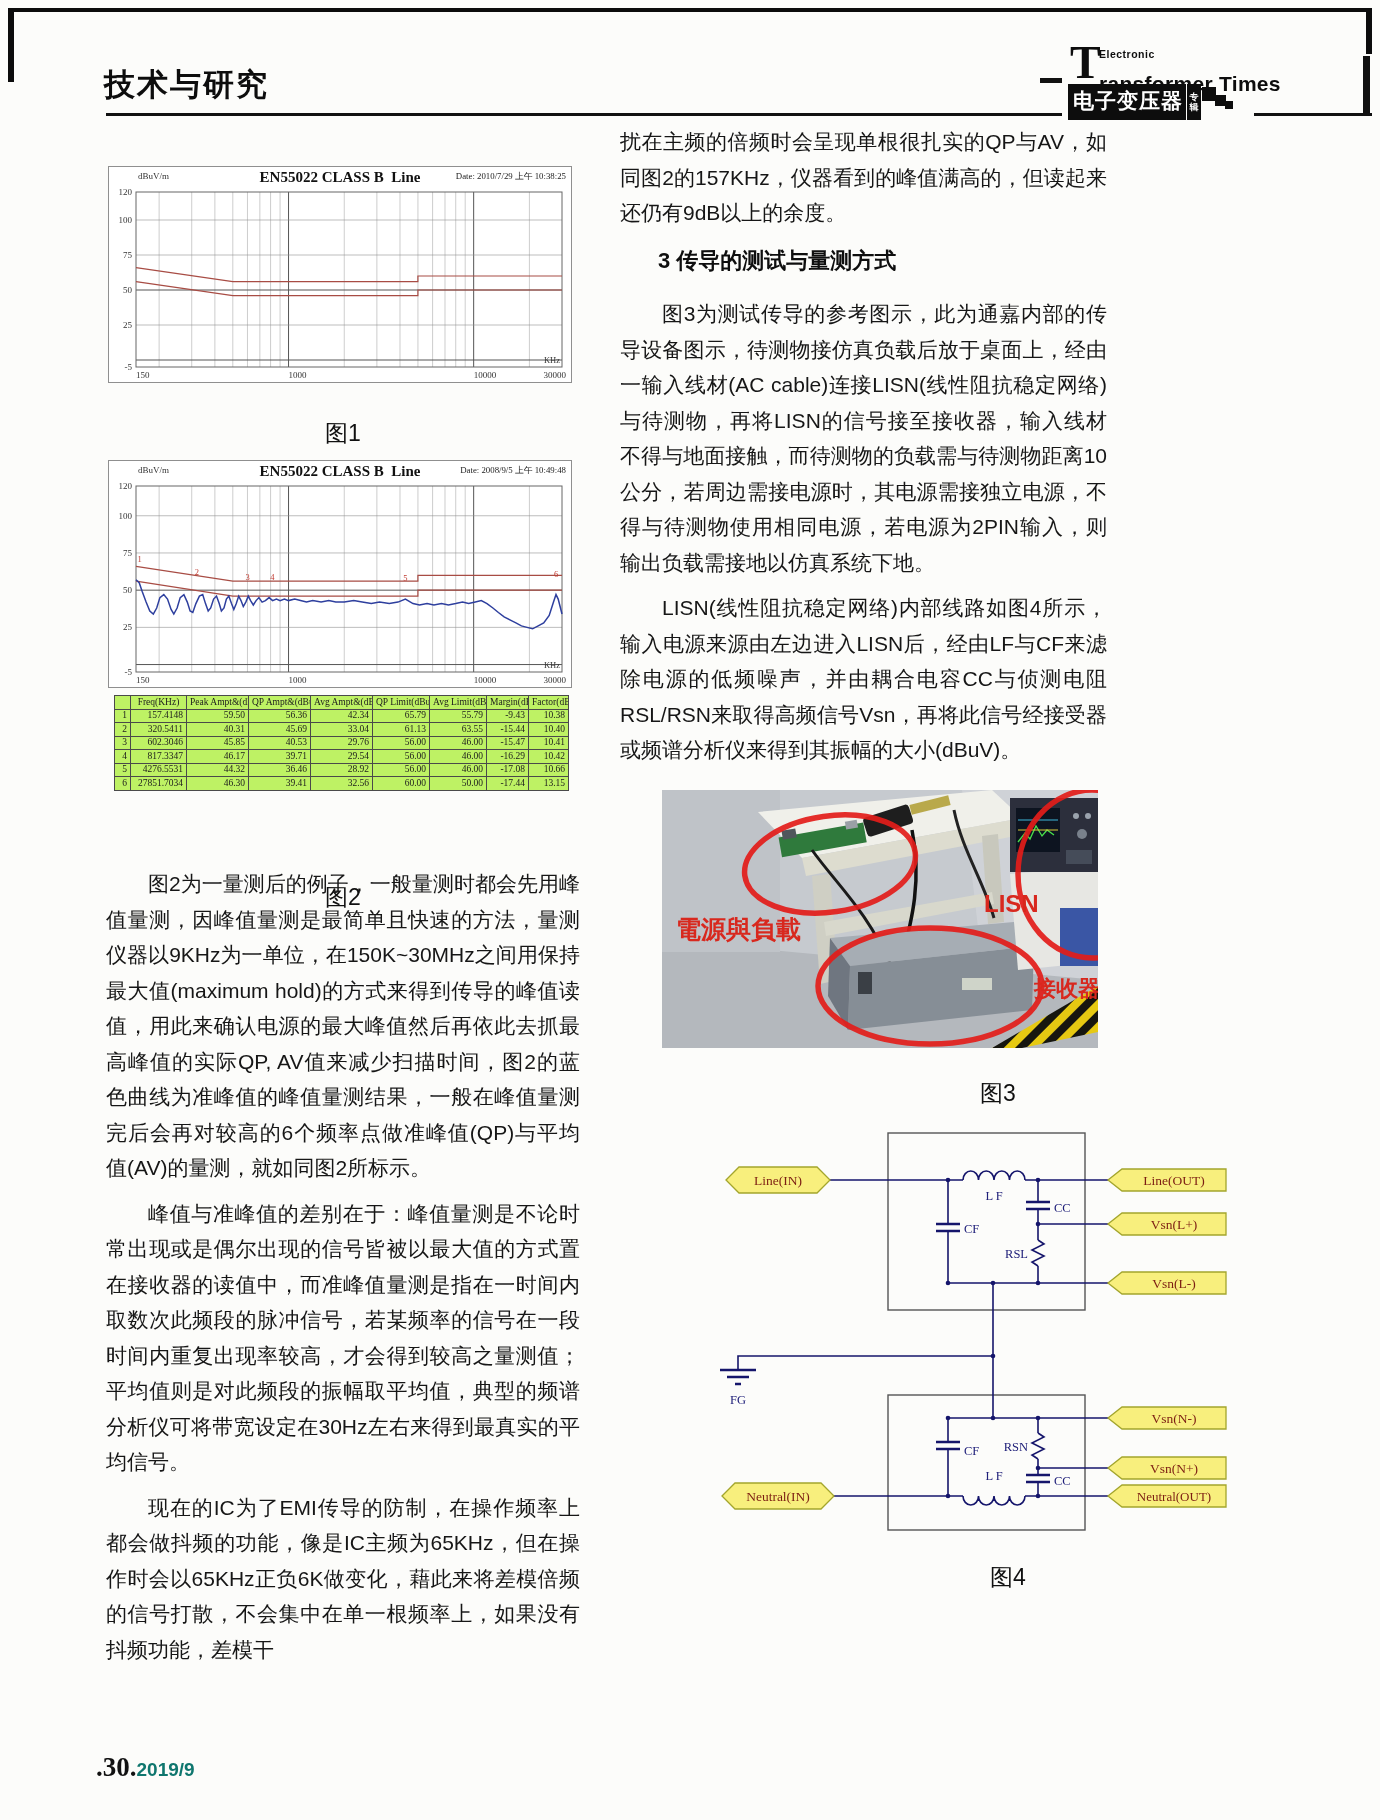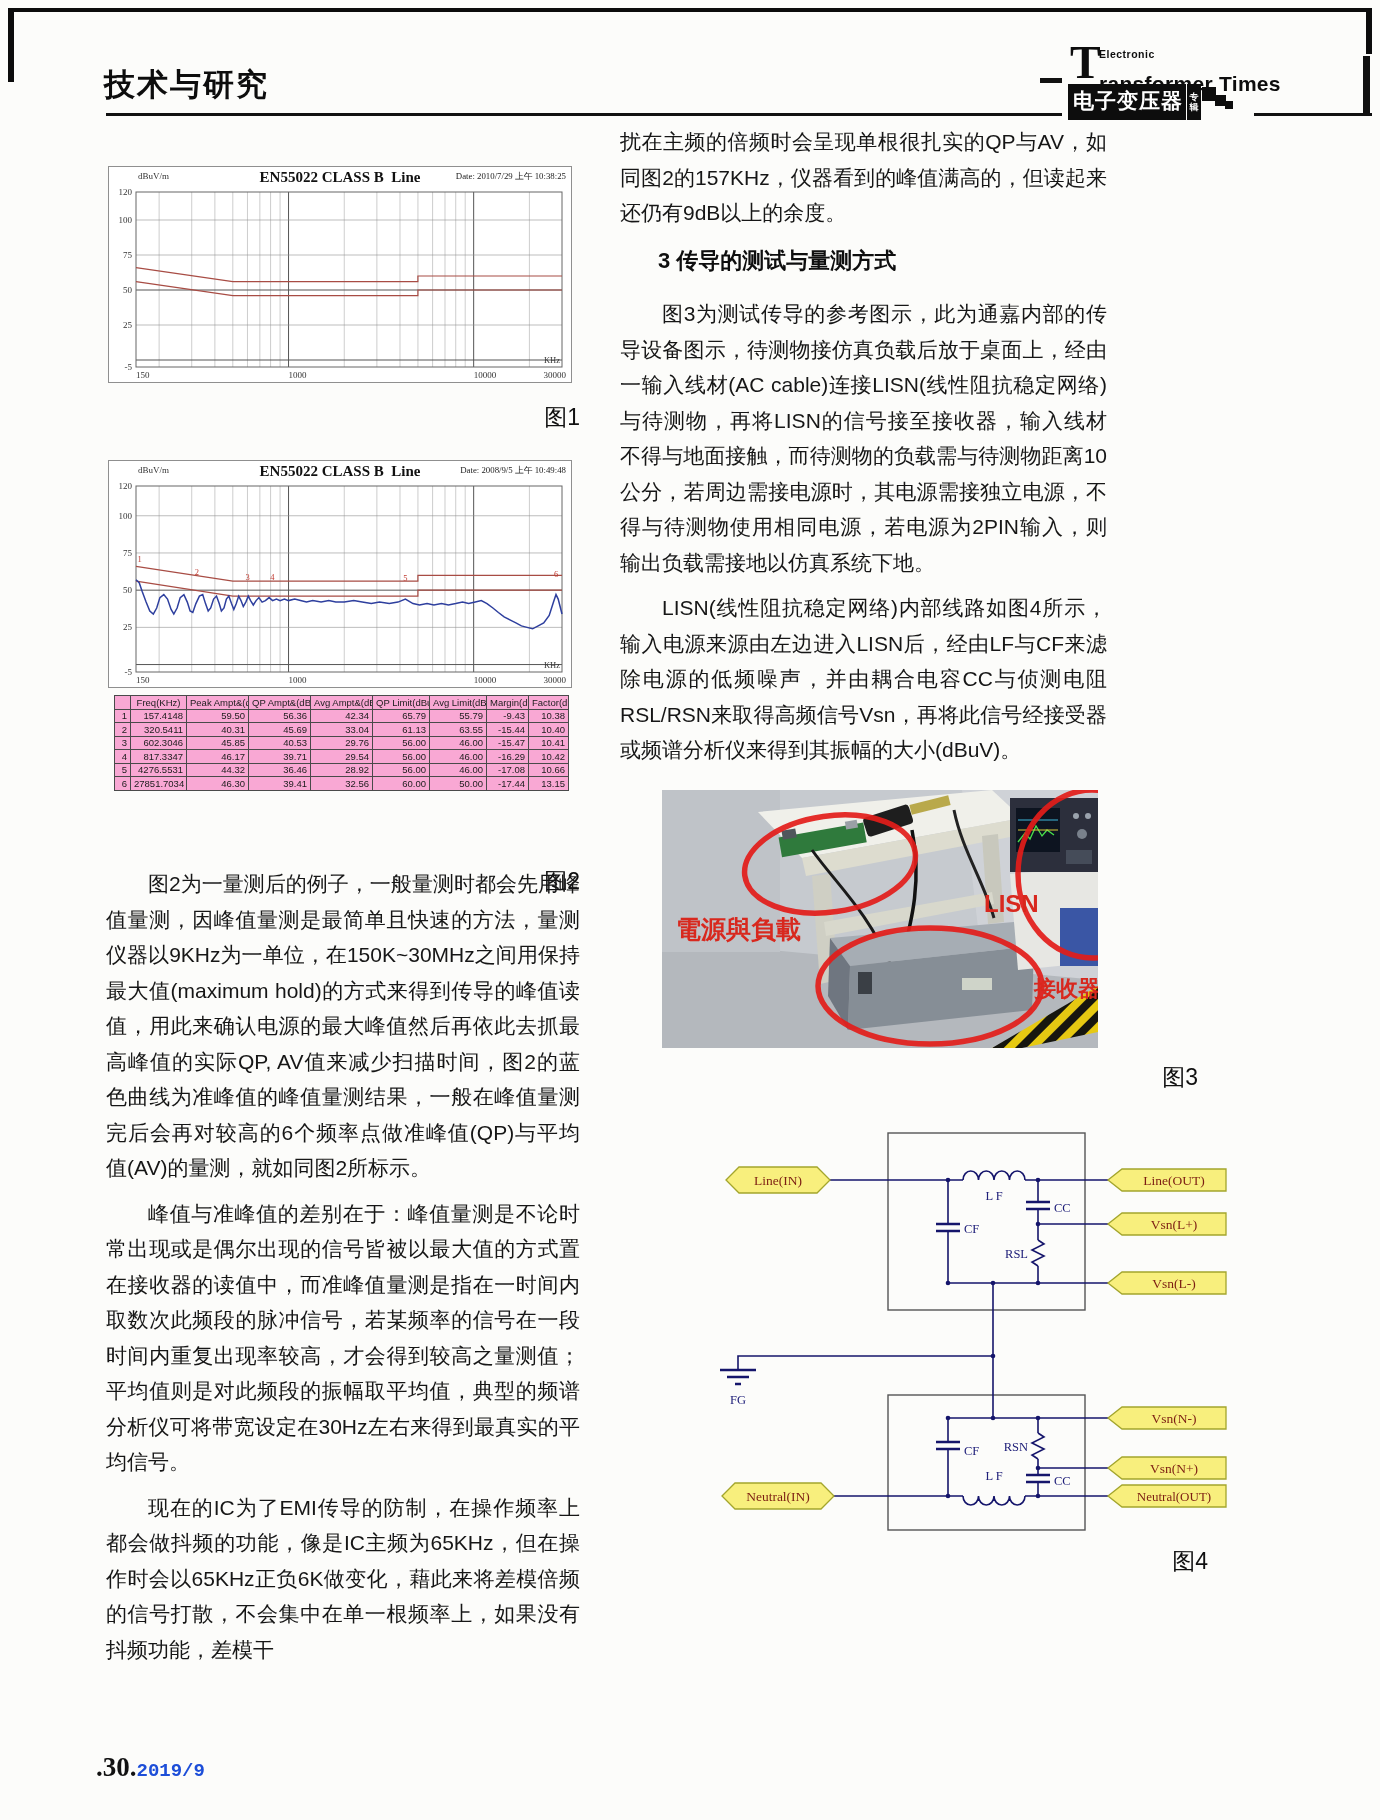--- a/index.html
+++ b/index.html
@@ -27,34 +27,34 @@
   .cn-steps{position:relative;width:42px;}
   .cn-steps i{position:absolute;background:#0d0d0d;}
   .cn-steps .s1{left:1px;top:3px;width:14px;height:14px;}
   .cn-steps .s2{left:14px;top:11px;width:11px;height:11px;}
   .cn-steps .s3{left:24px;top:17px;width:8px;height:8px;}
   
   .col-left{left:106px;top:0;width:474px;height:1820px;}
   .col-right{left:620px;top:0;width:487px;height:1408px;}
   .chartbox{position:absolute;background:#fff;}
   .figcap{position:absolute;font-size:23px;color:#101010;}
-  .cap-center{text-align:right;}
+  .cap-center{text-align:center;margin-top:16px;}
   p.body{font-size:21px;line-height:35.5px;text-align:justify;text-indent:2em;margin:0 0 10px 0;color:#161616;}
   p.no-indent{text-indent:0;}
   .rheading{position:absolute;font-size:22px;font-weight:bold;margin:0;color:#0e0e0e;}
   
-  table.meas{border-collapse:collapse;table-layout:fixed;width:380px;background:#f9a8d4;
-             font-family:Liberation Sans, sans-serif;font-size:9.5px;color:#1c1c1c;}
+  table.meas{border-collapse:collapse;table-layout:fixed;width:380px;background:#bef264;
+             font-family:Liberation Serif, serif;font-size:9.5px;color:#1c1c1c;}
   table.meas th,table.meas td{border:1px solid #4a4a4a;padding:0 3px;height:12.5px;line-height:11px;overflow:hidden;white-space:nowrap;}
   table.meas th{font-weight:normal;text-align:center;}
   table.meas td{text-align:right;}
   
   .footer{left:96px;top:1752px;}
   .pageno{font-family:"Liberation Serif","DejaVu Serif",serif;font-size:27px;font-weight:bold;color:#111;}
-  .issue{font-size:19px;font-weight:bold;color:#1d4ed8;font-family:Liberation Mono, monospace;}
+  .issue{font-size:19px;font-weight:bold;color:#0f766e;}
   .pre{white-space:pre;}
   svg text{font-family:"Liberation Serif","DejaVu Serif",serif;}
   .photo-label{font-family:"Liberation Sans","DejaVu Sans",sans-serif;font-weight:bold;}
 </style>
 </head>
 <body>
 
 <div class="page">
 
   <div class="abs page-top-rule"></div>

